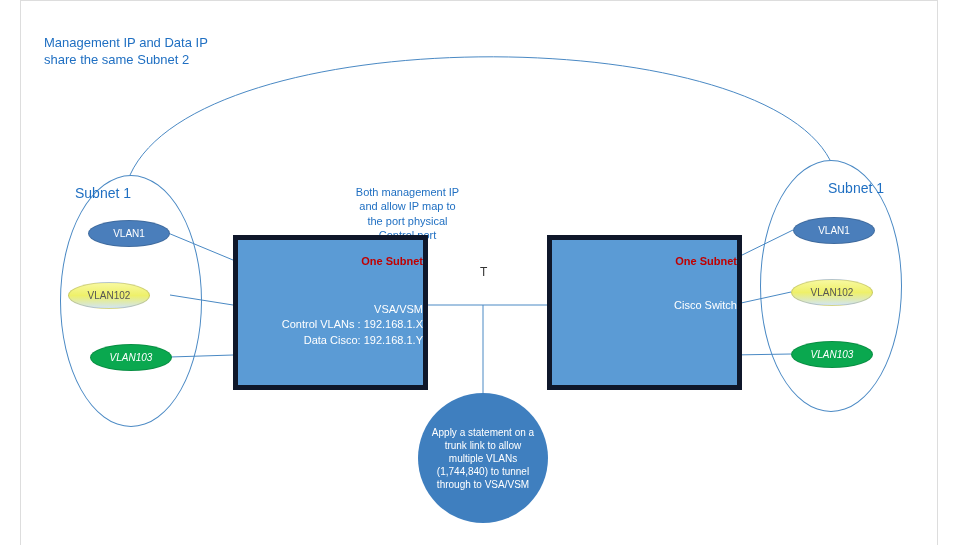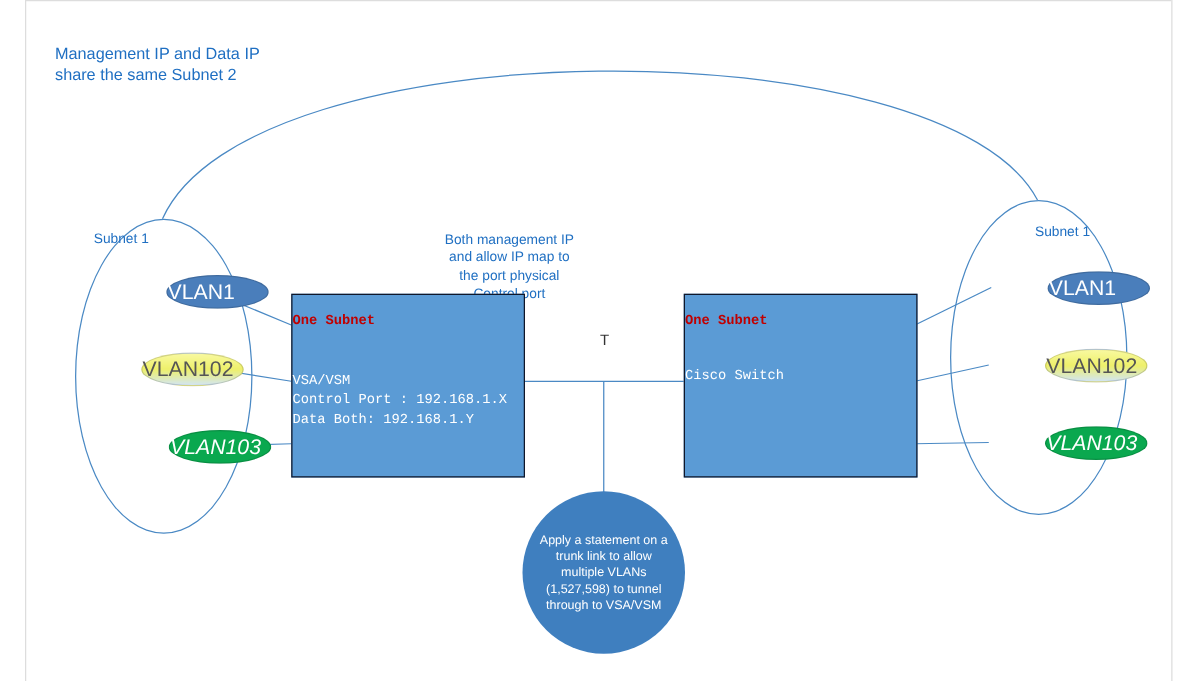--- a/index.html
+++ b/index.html
@@ -34,24 +34,23 @@
     width: 815px;
     text-align: center;
     font-size: 11px;
     color: #1f6fc2;
     line-height: 1.3;
   }
   .box {
     position: absolute;
     background: #5b9bd5;
     color: #fff;
-    text-align: left;
+    text-align: right;
     font-size: 11px;
-    border: 1px solid #0f172a;
-    font-family: Liberation Mono, monospace;
+    border: 5px solid #0f172a;
   }
   .box-left {
     left: 233px;
     top: 235px;
     width: 185px;
     height: 145px;
   }
   .box-right {
     left: 547px;
     top: 235px;
@@ -82,33 +81,32 @@
   .ellipse-left {
     left: 60px;
     top: 175px;
   }
   .ellipse-right {
     left: 760px;
     top: 160px;
   }
   .subnet-label {
     position: absolute;
-    font-size: 11px;
+    font-size: 14px;
     color: #1f6fc2;
   }
   .vlan {
     position: absolute;
     width: 80px;
     height: 25px;
     border-radius: 50% / 50%;
-    text-align: left;
-    font-size: 17px;
+    text-align: center;
+    font-size: 10px;
     line-height: 25px;
     border: 1px solid rgba(0,0,0,0.15);
-    margin-left: 45px;
   }
   .vlan-blue {
     background: #4a7ebb;
     color: #fff;
   }
   .vlan-yellow {
     background: linear-gradient(to bottom, #f8f9a0 0%, #eef06a 50%, #d2e5f2 100%);
     color: #555;
   }
   .vlan-green {
@@ -202,31 +200,31 @@
   <div class="vlan vlan-green" style="left:90px; top:344px;">VLAN103</div>
 
   <div class="vlan vlan-blue" style="left:793px; top:217px;">VLAN1</div>
   <div class="vlan vlan-yellow" style="left:791px; top:279px;">VLAN102</div>
   <div class="vlan vlan-green" style="left:791px; top:341px;">VLAN103</div>
 
   <div class="box box-left">
     <div class="head">One Subnet</div>
     <div class="body">
       <span>VSA/VSM</span><br>
-      <span>Control Port : 192.168.1.X</span><br>
-      <span>Data Both: 192.168.1.Y</span>
+      <span>Control VLANs : 192.168.1.X</span><br>
+      <span>Data Cisco: 192.168.1.Y</span>
     </div>
   </div>
 
   <div class="box box-right">
     <div class="head">One Subnet</div>
     <div class="body">
       <span>Cisco Switch</span>
     </div>
   </div>
 
   <div class="t-label" style="left:480px; top:265px;">T</div>
 
   <div class="circle-note" style="left:418px; top:393px;">
-    <span>Apply a statement on a trunk link to allow multiple VLANs (1,527,598) to tunnel through to VSA/VSM</span>
+    <span>Apply a statement on a trunk link to allow multiple VLANs (1,744,840) to tunnel through to VSA/VSM</span>
   </div>
 
 </div>
 
 </body></html>

